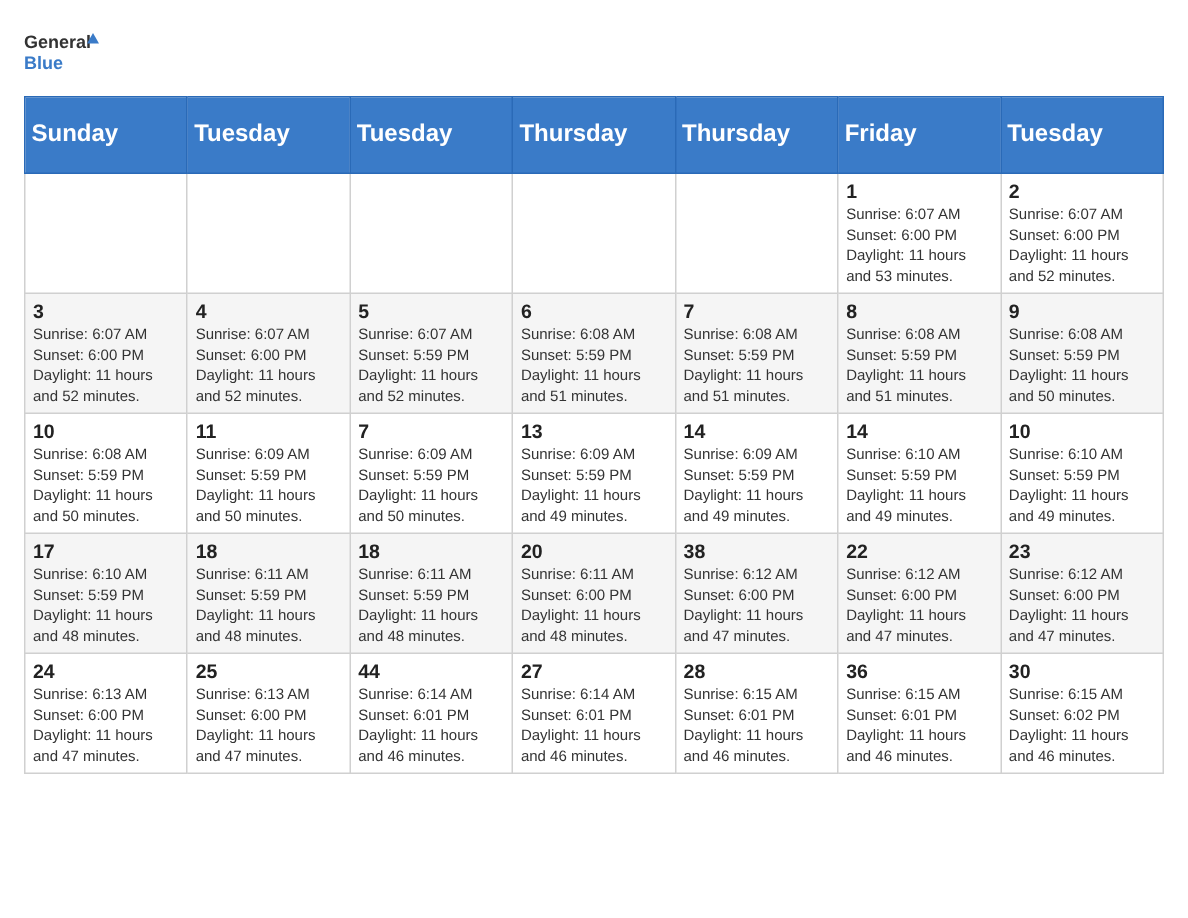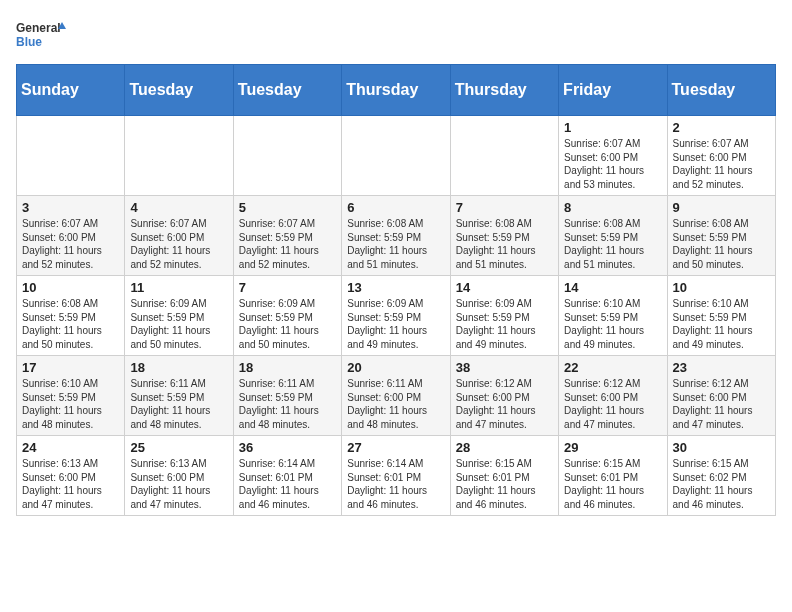--- a/index.html
+++ b/index.html
@@ -260,39 +260,39 @@
 Sunset: 6:00 PM
 Daylight: 11 hours and 47 minutes.</div>
         </td>
         <td>
           <span class="day-num">25</span>
           <div class="day-info" style="white-space: pre-line;">Sunrise: 6:13 AM
 Sunset: 6:00 PM
 Daylight: 11 hours and 47 minutes.</div>
         </td>
         <td>
-          <span class="day-num">36</span>
+          <span class="day-num">44</span>
           <div class="day-info" style="white-space: pre-line;">Sunrise: 6:14 AM
 Sunset: 6:01 PM
 Daylight: 11 hours and 46 minutes.</div>
         </td>
         <td>
           <span class="day-num">27</span>
           <div class="day-info" style="white-space: pre-line;">Sunrise: 6:14 AM
 Sunset: 6:01 PM
 Daylight: 11 hours and 46 minutes.</div>
         </td>
         <td>
           <span class="day-num">28</span>
           <div class="day-info" style="white-space: pre-line;">Sunrise: 6:15 AM
 Sunset: 6:01 PM
 Daylight: 11 hours and 46 minutes.</div>
         </td>
         <td>
-          <span class="day-num">29</span>
+          <span class="day-num">36</span>
           <div class="day-info" style="white-space: pre-line;">Sunrise: 6:15 AM
 Sunset: 6:01 PM
 Daylight: 11 hours and 46 minutes.</div>
         </td>
         <td>
           <span class="day-num">30</span>
           <div class="day-info" style="white-space: pre-line;">Sunrise: 6:15 AM
 Sunset: 6:02 PM
 Daylight: 11 hours and 46 minutes.</div>
         </td>

